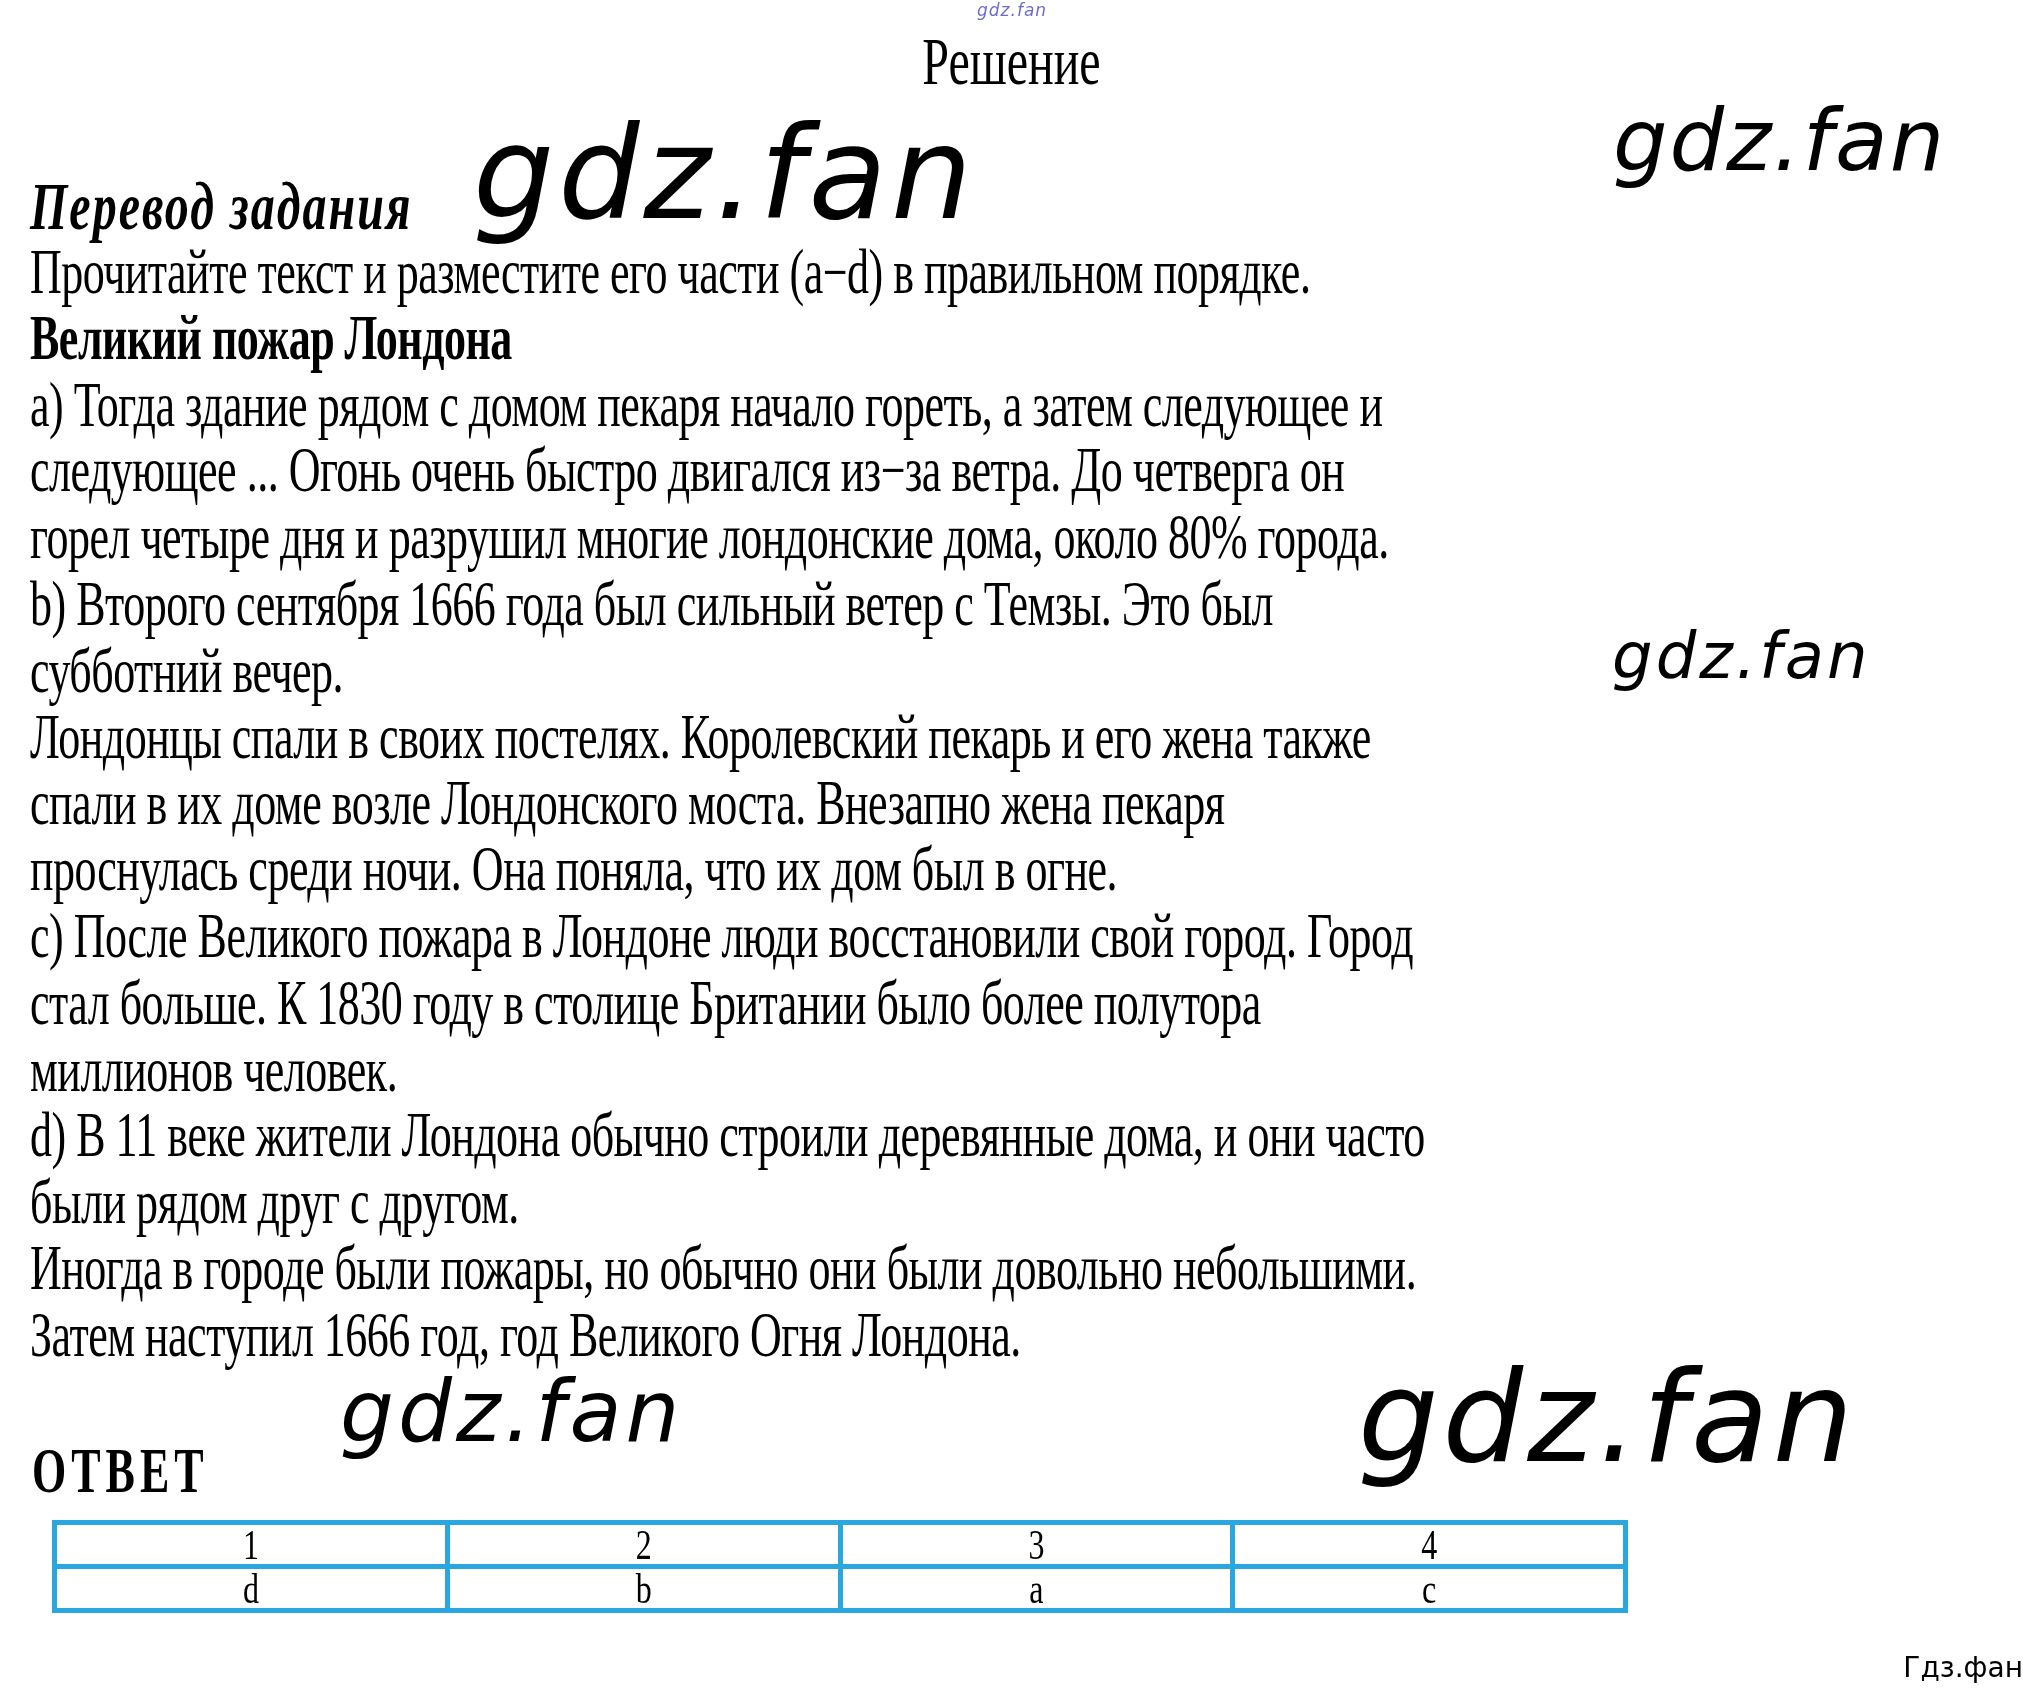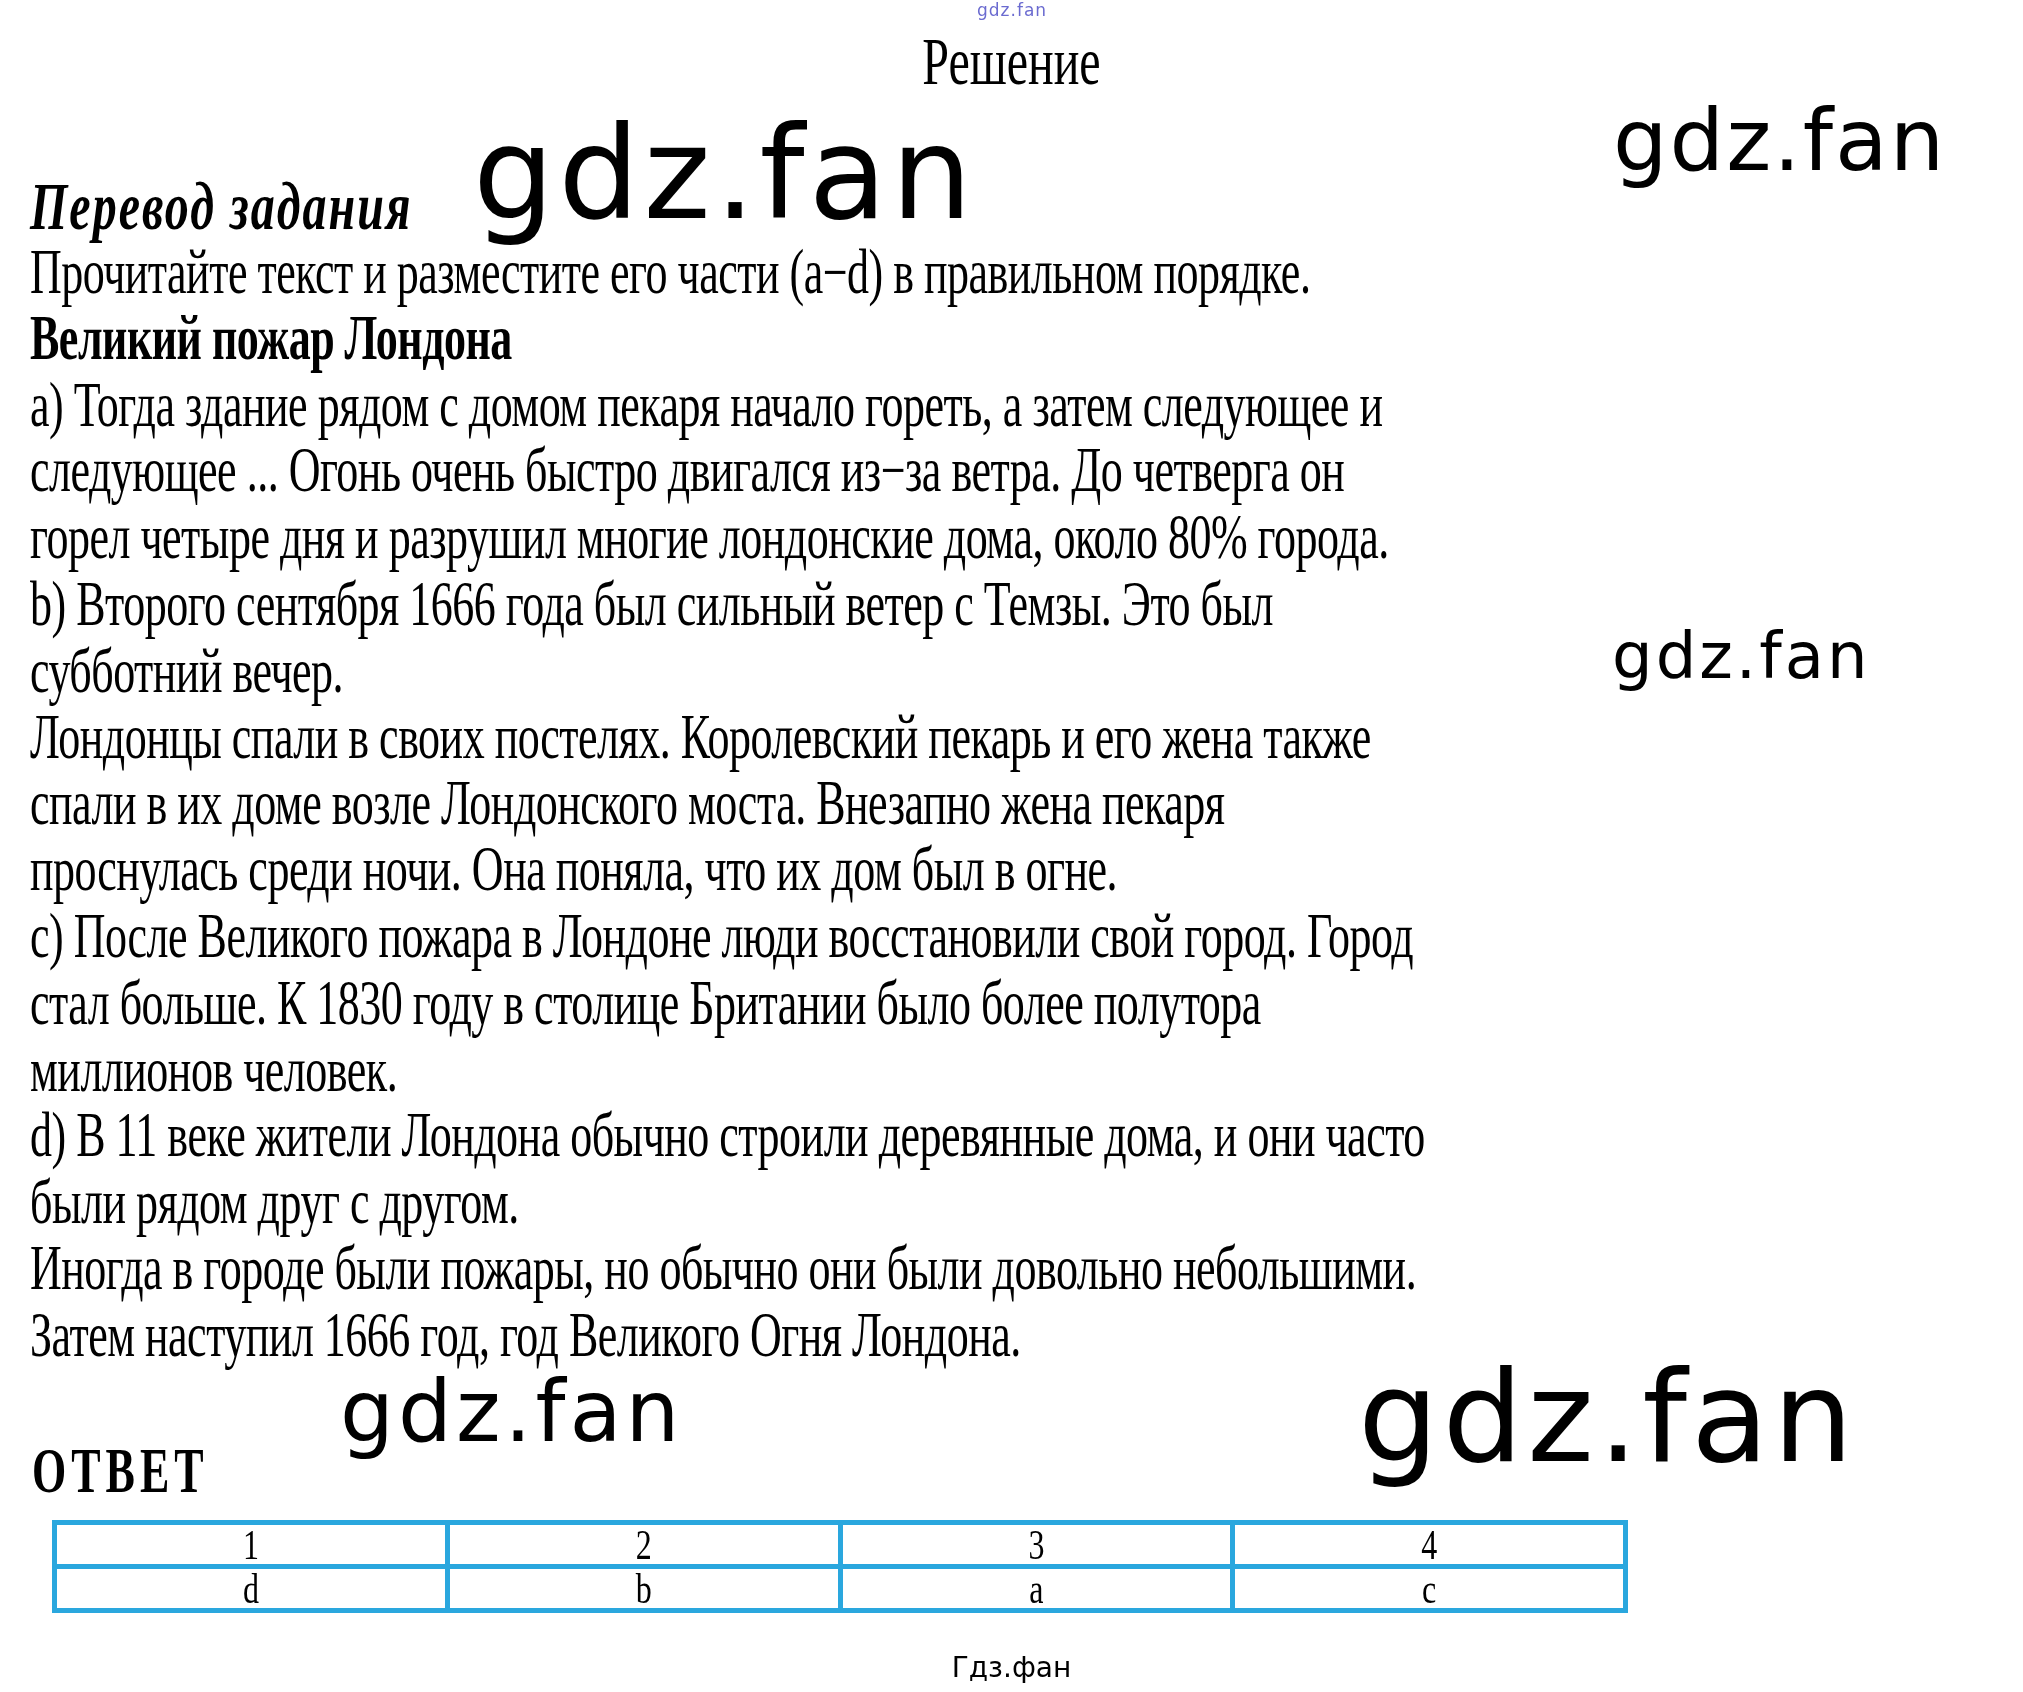--- a/index.html
+++ b/index.html
@@ -48,20 +48,21 @@
   }
 
   
   .wm {
     position: absolute;
     font-family: "DejaVu Sans", sans-serif;
     color: #000;
     line-height: 1;
     white-space: nowrap;
     z-index: 5;
+    font-style: italic;
   }
   .wm-small-top  { left: 977px;  top: 2px;    font-size: 17px; color: var(--wm-blue, #6b6bd0); letter-spacing: 1px; }
   .wm-top-left   { left: 473px;  top: 110px;  font-size: 128px; letter-spacing: 4px; }
   .wm-top-right  { left: 1613px; top: 97px;   font-size: 86px;  letter-spacing: 2px; }
   .wm-mid-right  { left: 1612px; top: 624px;  font-size: 64px;  letter-spacing: 3px; }
   .wm-bottom-left{ left: 340px;  top: 1369px; font-size: 85px;  letter-spacing: 4px; }
   .wm-bottom-right{ left: 1358px; top: 1354px; font-size: 127px; letter-spacing: 4px; }
 
   
   .answer-table {
@@ -79,21 +80,21 @@
     vertical-align: middle;
     padding: 0;
     font-family: "Liberation Serif", serif;
     font-size: 32px;
   }
   .cell-text { display: inline-block; transform: scaleY(1.35); }
 
   
   .page-footer {
     position: absolute; left: 0; top: 1654px; width: 100%;
-    text-align: center;
+    text-align: right;
     font-family: "DejaVu Sans", sans-serif;
     font-size: 28px; line-height: 1;
     z-index: 2;
   }
 </style>
 </head>
 <body>
 
 <div class="text-layer">
   <div class="doc-heading">Решение</div>

